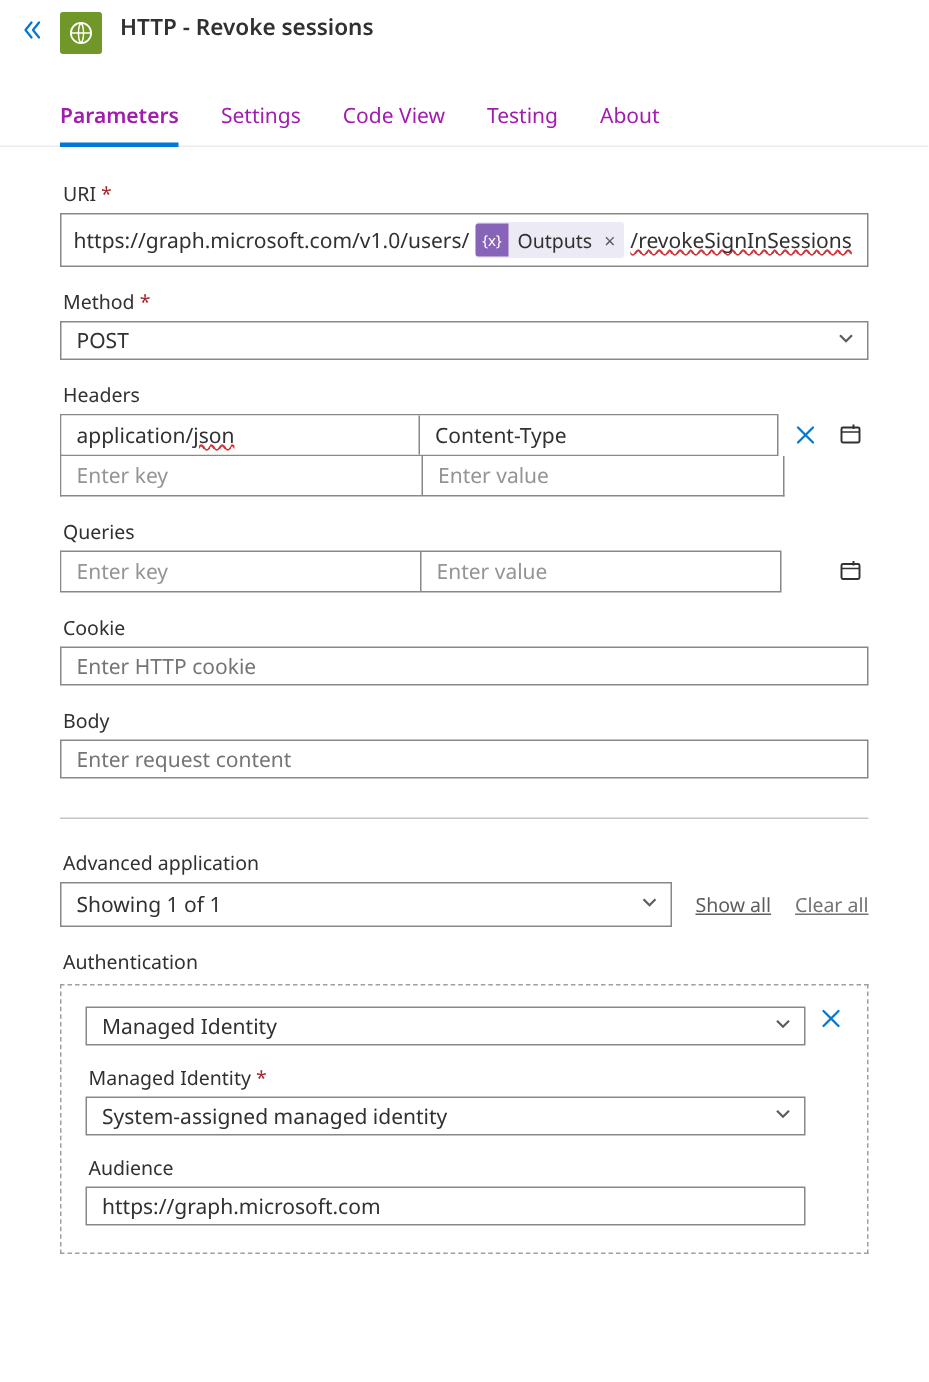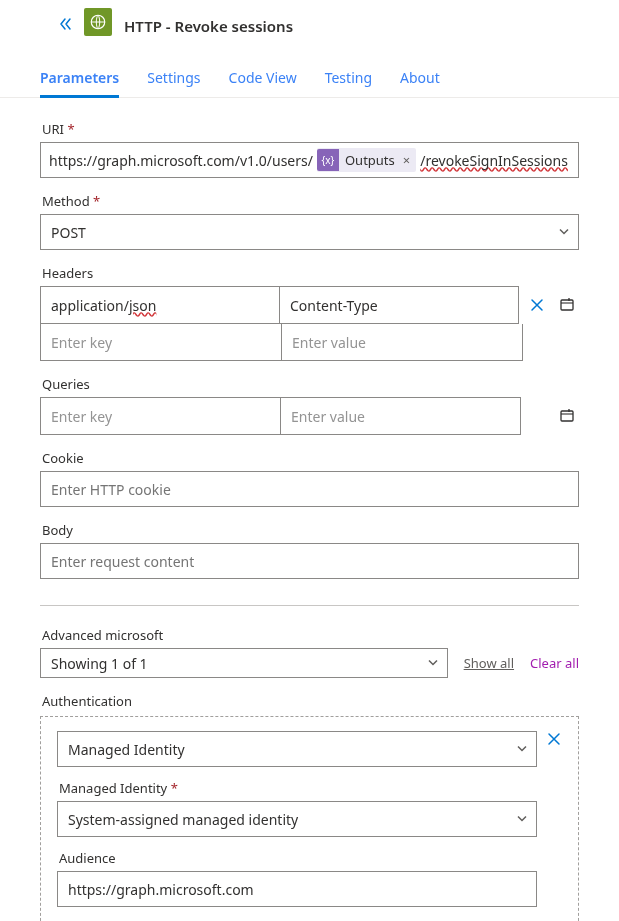--- a/index.html
+++ b/index.html
@@ -8,23 +8,22 @@
     font-family: "Segoe UI", -apple-system, system-ui, sans-serif;
     font-size: 14px;
     color: #323130;
     background: #ffffff;
     width: 619px;
   }
 
   
   .header-bar {
     display: flex;
-    align-items: flex-end;
+    align-items: flex-start;
     padding: 8px 10px;
-    margin-left: 44px;
   }
   .collapse-btn {
     width: 24px;
     height: 24px;
     display: flex;
     align-items: center;
     justify-content: center;
     color: #0078d4;
     cursor: pointer;
   }
@@ -50,21 +49,21 @@
     gap: 28px;
     padding: 18px 40px 0 40px;
     border-bottom: 1px solid #edebe9;
     margin: 0;
     list-style: none;
   }
   .tab {
     padding: 6px 0 10px 0;
     cursor: pointer;
     font-size: 14px;
-    color: #3b82f6;
+    color: #a21caf;
     position: relative;
   }
   .tab.active {
     font-weight: 600;
   }
   .tab.active::after {
     content: "";
     position: absolute;
     left: 0; right: 0; bottom: -1px;
     height: 3px;
@@ -84,21 +83,21 @@
     color: #a4262c;
     font-weight: normal;
   }
 
   .text-input, .select-box, .kv-cell {
     width: 100%;
     border: 1px solid #8a8886;
     background: #fff;
     font: inherit;
     padding: 6px 10px;
-    height: 36px;
+    height: 26px;
     display: flex;
     align-items: center;
     color: #323130;
   }
   input.text-input { outline: none; }
   .placeholder { color: #949494; }
 
   .select-box {
     position: relative;
     cursor: pointer;
@@ -202,21 +201,21 @@
   }
   .adv-select {
     flex: 1;
     position: relative;
   }
   .link-btn {
     font-size: 13px;
     cursor: pointer;
   }
   .link-muted { color: #605e5c; text-decoration: underline; }
-  .link-blue { color: #a21caf; }
+  .link-blue { color: #737373; text-decoration: underline; }
 
   
   .auth-box {
     border: 1px dashed #a19f9d;
     position: relative;
     padding: 14px 16px 18px 16px;
     margin-top: 6px;
   }
   .auth-actions {
     position: absolute;
@@ -343,21 +342,21 @@
     <input class="text-input placeholder" placeholder="Enter HTTP cookie" style="">
   </div>
 
   <div class="field-block">
     <label class="field-label">Body</label>
     <input class="text-input placeholder" placeholder="Enter request content" style="">
   </div>
 
   <hr class="hr">
 
-  <label class="field-label">Advanced microsoft</label>
+  <label class="field-label">Advanced application</label>
   <div class="adv-header">
     <div class="adv-select">
       <div class="select-box" style="height:30px;">
         <span>Showing 1 of 1</span>
         <span class="chevron">
           <svg viewBox="0 0 12 12">
               <path d="M2 4 L6 8 L10 4"></path>
             </svg>
         </span>
       </div>

